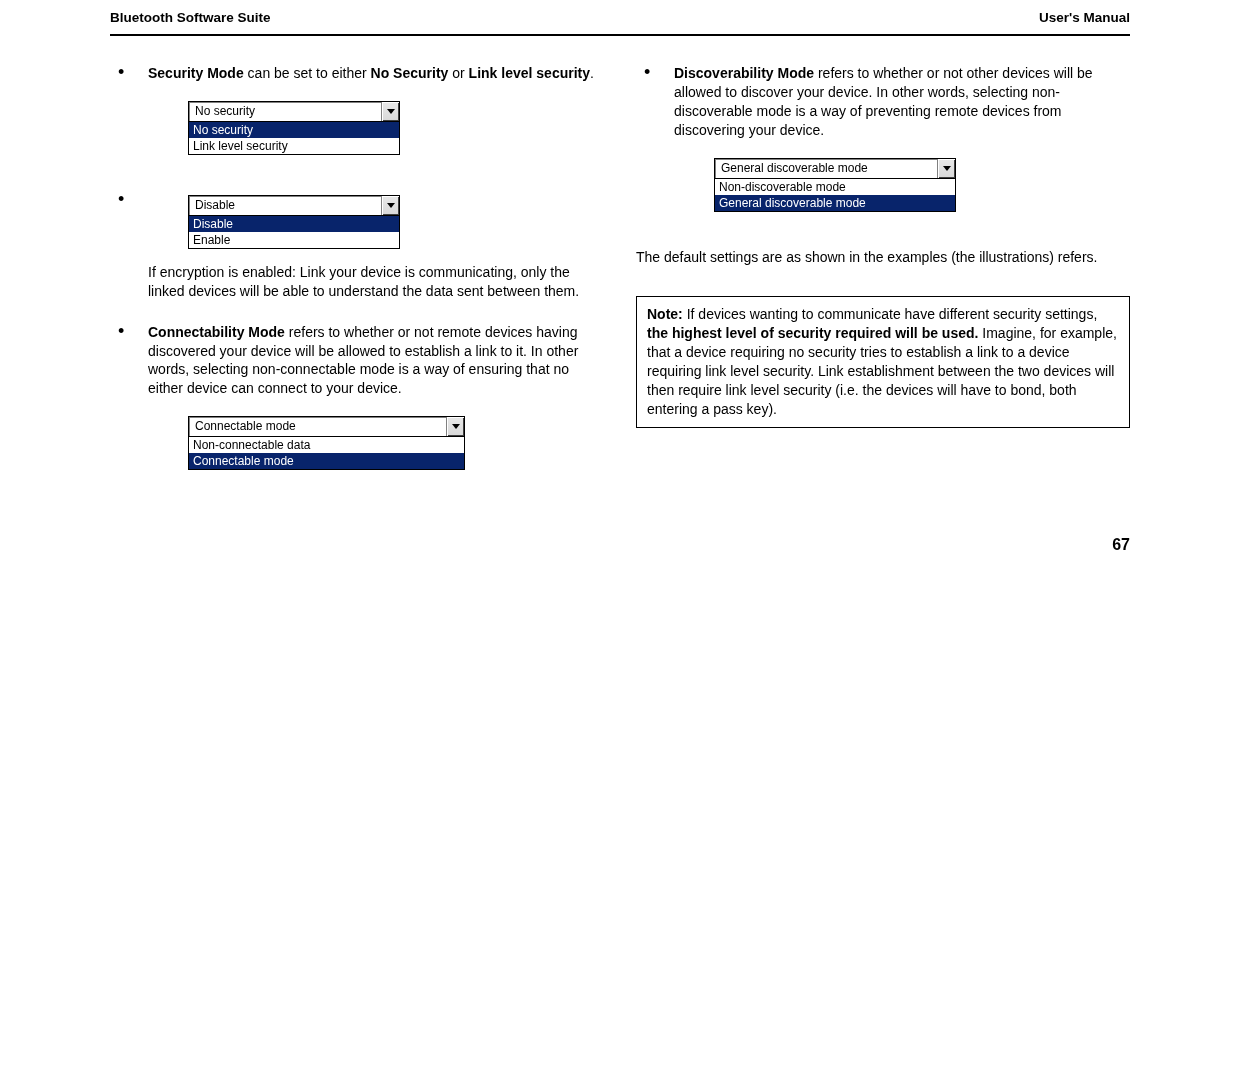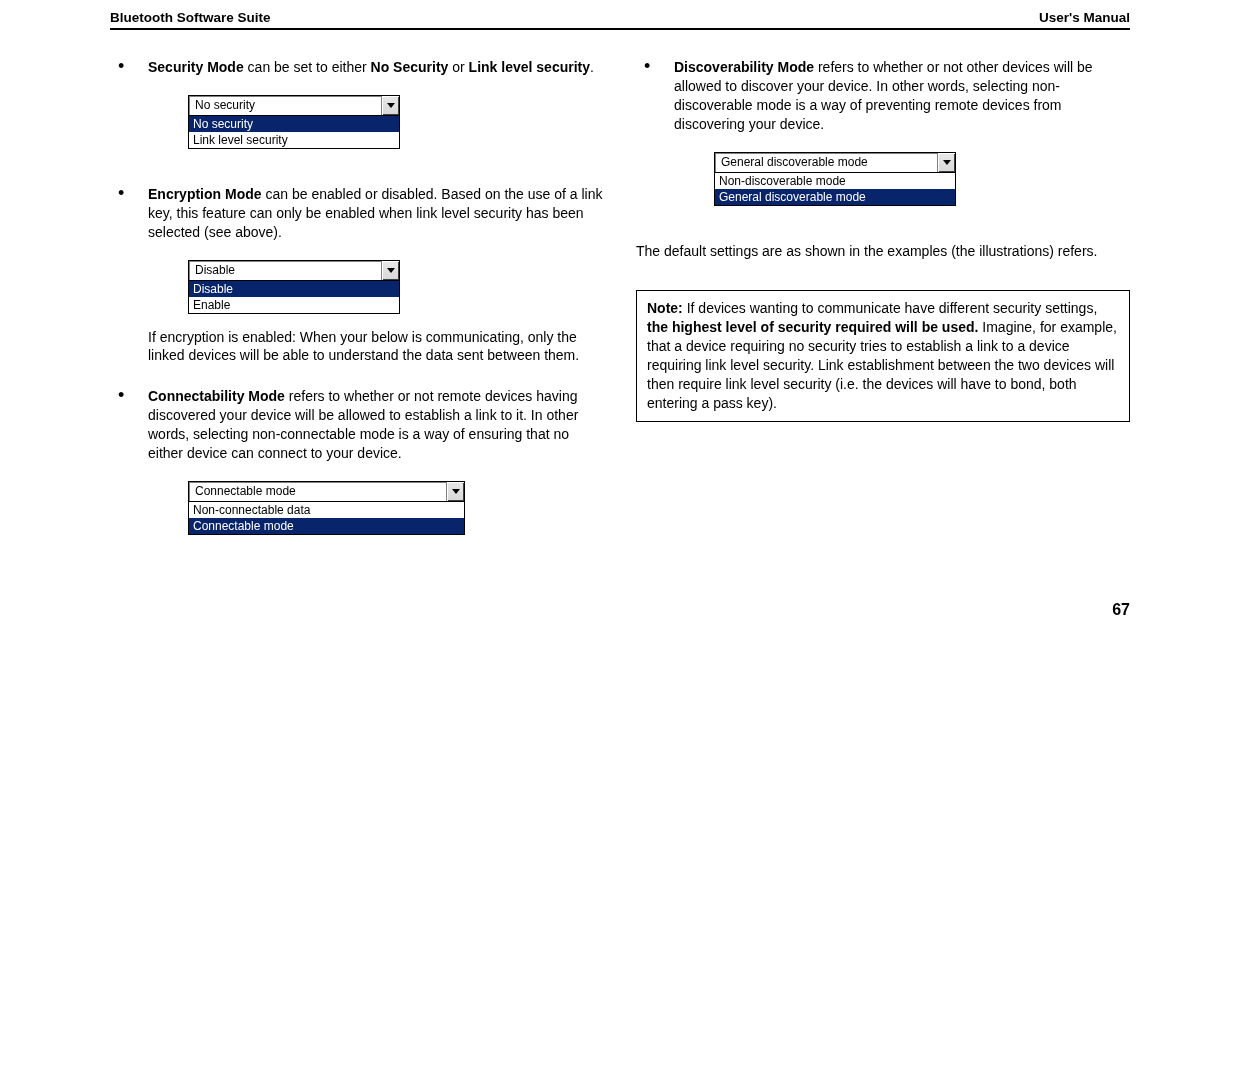--- a/index.html
+++ b/index.html
@@ -12,21 +12,21 @@
     width: 1240px;
   }
   .page {
     padding: 10px 110px 20px 110px;
   }
   .header-row {
     display: flex;
     justify-content: space-between;
     font-weight: bold;
     font-size: 13.5px;
-    padding: 0 0 3px 0;
+    padding: 0 0 9px 0;
   }
   .hr {
     border: none;
     border-top: 2px solid #000;
     margin: 0 0 28px 0;
   }
   .columns {
     display: flex;
     gap: 32px;
   }
@@ -145,40 +145,37 @@
             </div>
             <div class="combo-list">
               <div class="combo-item selected">No security</div>
               <div class="combo-item">Link level security</div>
             </div>
           </div>
 
         </li>
 
         <li>
-          <p class="para-inner">
-            <b>Encryption Mode</b><span> can be enabled or disabled. Based on the use of a link key, this feature can only be enabled when link level security has been selected (see above).</span>
-          </p>
 
           <div class="combo">
             <div class="combo-field">
               <div class="combo-text">Disable</div>
               <div class="combo-btn">
                 <svg viewBox="0 0 8 5">
                     <path d="M0 0 L8 0 L4 5 Z" fill="#000"></path>
                   </svg>
               </div>
             </div>
             <div class="combo-list">
               <div class="combo-item selected">Disable</div>
               <div class="combo-item">Enable</div>
             </div>
           </div>
 
-          <p class="para-inner">If encryption is enabled: When your below is communicating, only the linked devices will be able to understand the data sent between them.</p>
+          <p class="para-inner">If encryption is enabled: Link your device is communicating, only the linked devices will be able to understand the data sent between them.</p>
         </li>
 
         <li>
           <p class="para-inner">
             <b>Connectability Mode</b><span> refers to whether or not remote devices having discovered your device will be allowed to establish a link to it. In other words, selecting non-connectable mode is a way of ensuring that no either device can connect to your device.</span>
           </p>
 
           <div class="combo">
             <div class="combo-field full">
               <div class="combo-text">Connectable mode</div>

